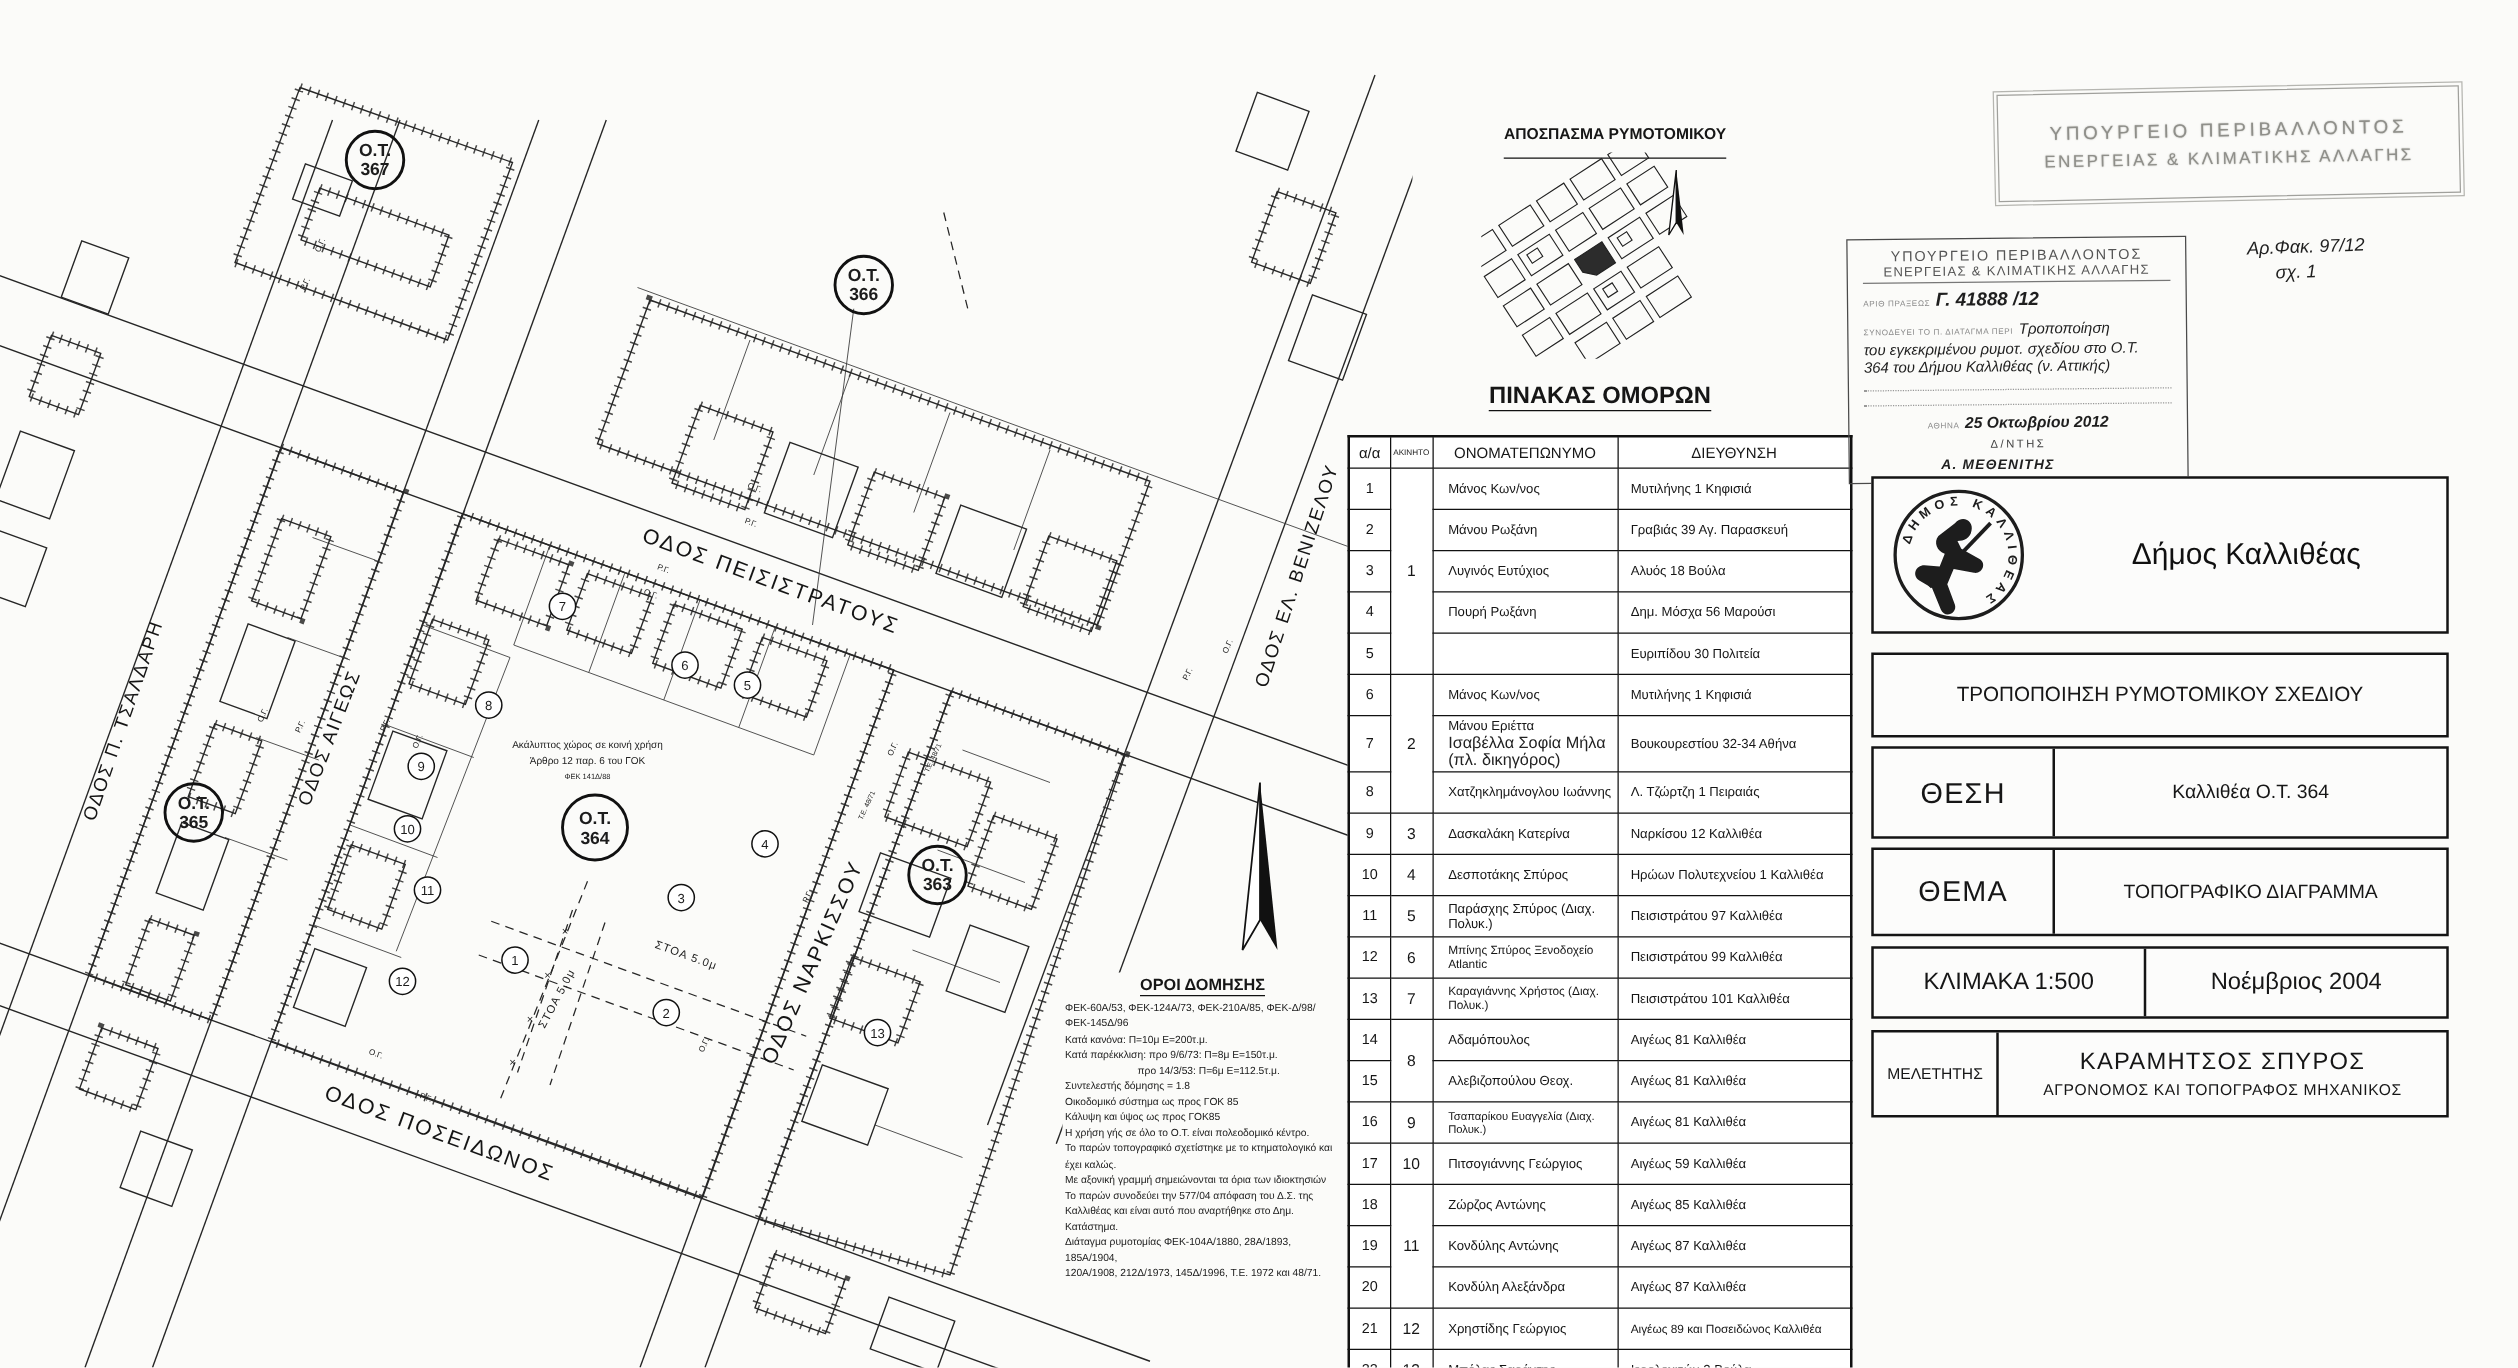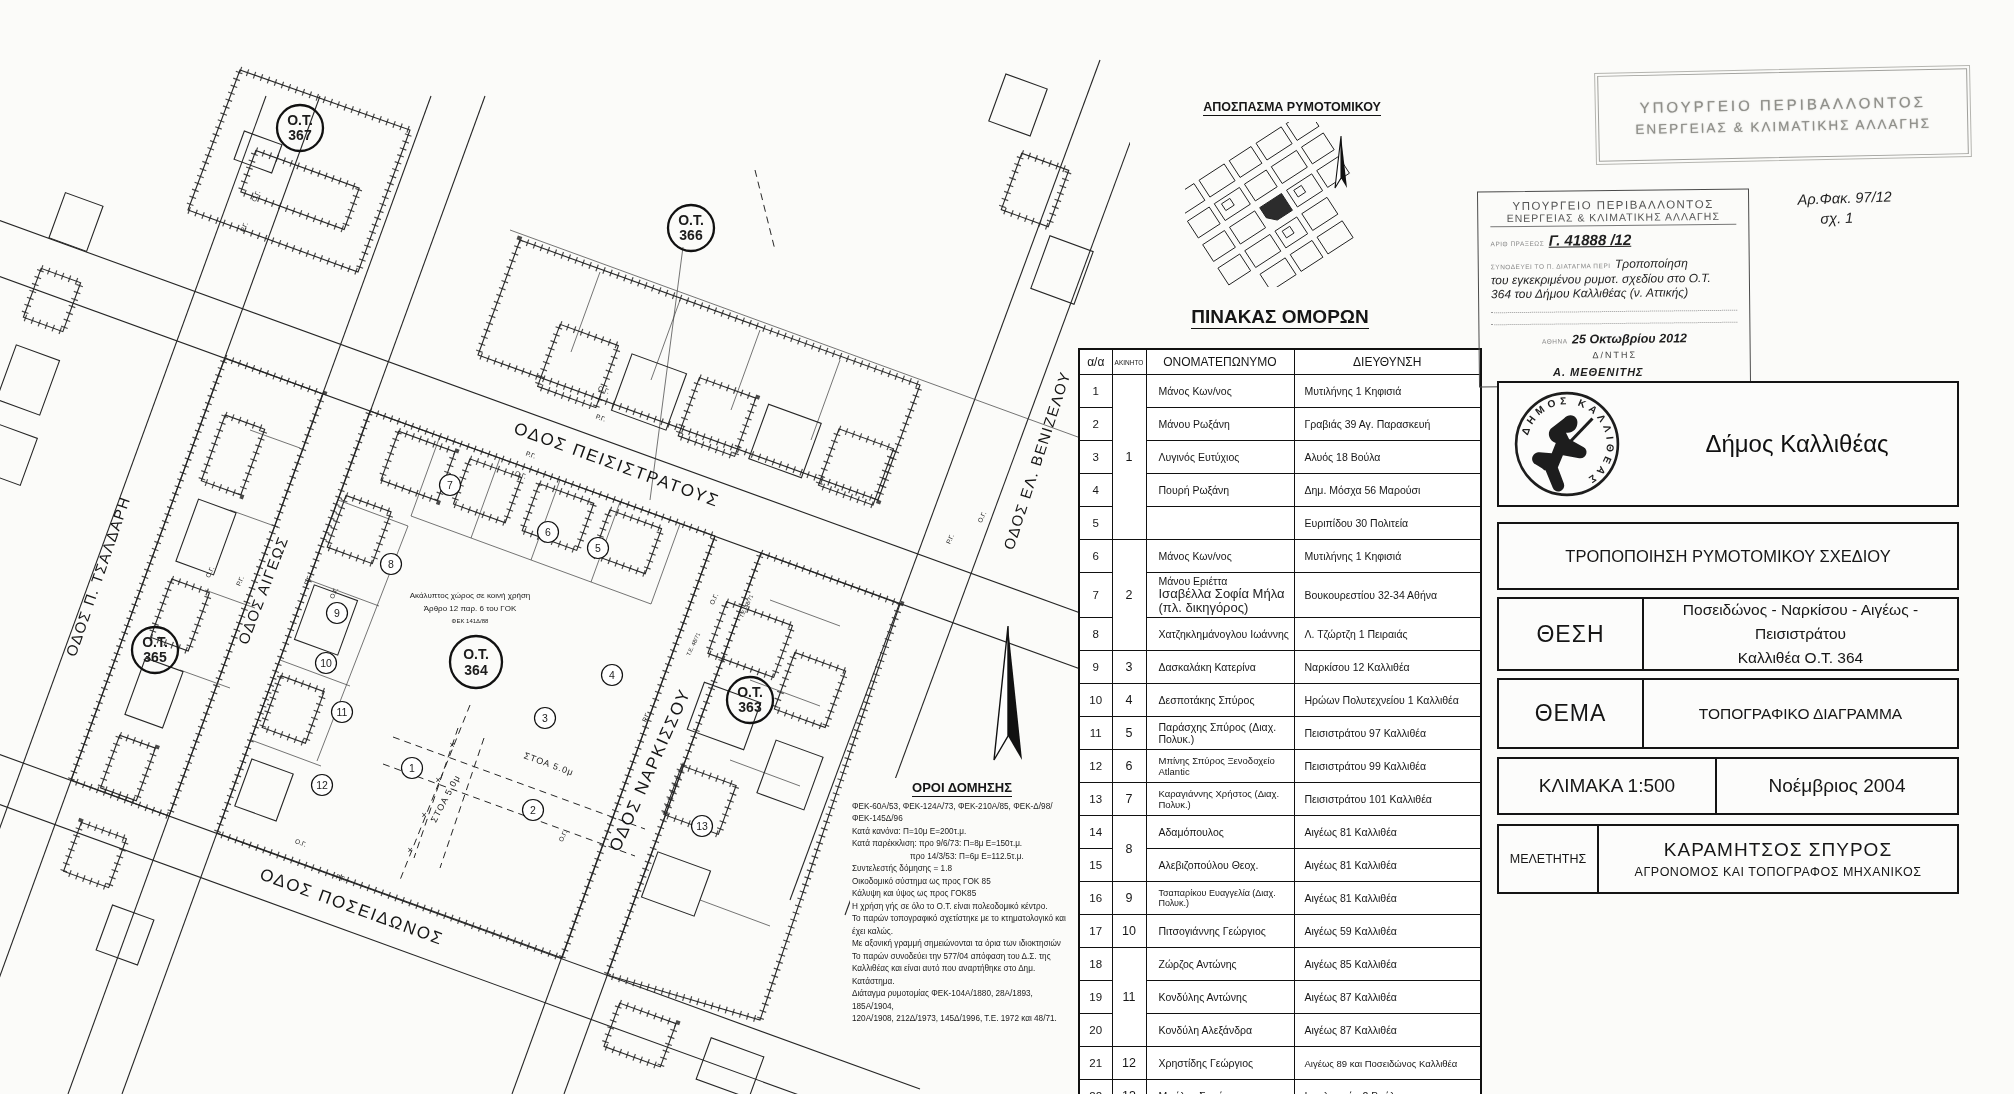--- a/index.html
+++ b/index.html
@@ -23,21 +23,21 @@
   .stoa-t{font-size:9px;letter-spacing:1px;text-anchor:middle;fill:#222;}
 
   
   #oroi{left:850px;top:778px;width:220px;background:#fbfbf9;padding:2px;}
   #oroi .ttl{font-size:13px;font-weight:bold;text-align:center;margin-bottom:6px;}
   #oroi .ttl span{border-bottom:1.6px solid #111;padding-bottom:1px;}
   #oroi .ol{font-size:8.2px;line-height:1.52;color:#1a1a1a;}
 
   
   #inset-title{left:1187px;top:100px;width:210px;text-align:center;font-size:12.5px;font-weight:bold;}
-  #inset-title span{border-bottom:1.4px solid #111;padding-bottom:1px;}
+  #inset-title span{border-bottom:1.4px solid #111;padding-bottom:12px;}
   #inset-map{left:1185px;top:122px;}
 
   
   #ptitle{left:1180px;top:306px;width:200px;text-align:center;font-size:19px;font-weight:bold;}
   #ptitle span{border-bottom:1.8px solid #111;padding-bottom:1px;}
   #ptab{left:1078px;top:348px;border-collapse:collapse;background:#fff;table-layout:fixed;}
   #ptab td,#ptab th{border:1px solid #111;overflow:hidden;}
   #ptab{border:2px solid #111;}
   #ptab th{font-weight:normal;font-size:12px;height:22px;margin-top:30px;}
   #ptab th.akh{font-size:6.5px;}
@@ -57,21 +57,21 @@
   #stamp-faded{left:1598px;top:72px;width:368px;height:84px;border:1.4px solid #a0a09c;outline:1px solid #b5b5b0;outline-offset:2px;transform:rotate(-1.2deg);display:flex;flex-direction:column;align-items:center;justify-content:center;color:#8f8f8a;text-shadow:0 0 1.3px #a8a8a2;}
   #stamp-faded .l1{font-size:15px;letter-spacing:3px;}
   #stamp-faded .l2{font-size:13.5px;letter-spacing:2px;margin-top:6px;}
 
   #stamp-min{left:1478px;top:190px;width:272px;height:196px;border:1.6px solid #4a4a4a;transform:rotate(-0.6deg);padding:8px 12px;box-sizing:border-box;color:#555;}
   #stamp-min .l1{font-size:11.5px;letter-spacing:1.5px;text-align:center;}
   #stamp-min .l2{font-size:10.5px;letter-spacing:1px;text-align:center;border-bottom:1px solid #777;padding-bottom:2px;}
   .hw{font-style:italic;color:#1f1f1f;}
   #stamp-min .fl{font-size:6.5px;color:#8a8a8a;letter-spacing:.5px;}
   #stamp-min .row{margin-top:5px;}
-  #stamp-min .pv{font-size:15px;font-weight:bold;text-decoration:underline;}
+  #stamp-min .pv{font-size:15px;font-weight:bold;}
   #stamp-min .dv{font-size:12px;}
   #stamp-min .dot{border-bottom:1px dotted #999;height:11px;}
   #stamp-min .datev{font-size:12.5px;font-weight:bold;}
   #stamp-min .sg{font-size:9px;letter-spacing:2px;text-align:center;color:#444;margin-top:3px;}
 
   #filenote{left:1798px;top:190px;font-size:14.5px;transform:rotate(-2deg);}
   #filenote div:last-child{margin-left:22px;margin-top:4px;}
   #signature{left:1553px;top:366px;font-size:11px;font-weight:bold;letter-spacing:1px;}
 
   #blk1{left:1497px;top:381px;width:458px;height:122px;}
@@ -580,21 +580,20 @@
 
 <div id="blk-ergo" class="box">
   <div class="val">
       <div class="v17">ΤΡΟΠΟΠΟΙΗΣΗ ΡΥΜΟΤΟΜΙΚΟΥ ΣΧΕΔΙΟΥ</div>
     </div>
 </div>
 
 <div id="blk-thesi" class="box">
   <div class="lab lab-big">ΘΕΣΗ</div>
   <div class="val">
-    <div class="v15">Ποσειδώνος - Ναρκίσου - Αιγέως - Πεισιστράτου</div>
     <div class="v15">Καλλιθέα  Ο.Τ. 364</div>
   </div>
 </div>
 
 <div id="blk-thema" class="box">
   <div class="lab lab-big">ΘΕΜΑ</div>
   <div class="val">
       <div class="v15">ΤΟΠΟΓΡΑΦΙΚΟ ΔΙΑΓΡΑΜΜΑ</div>
     </div>
 </div>

